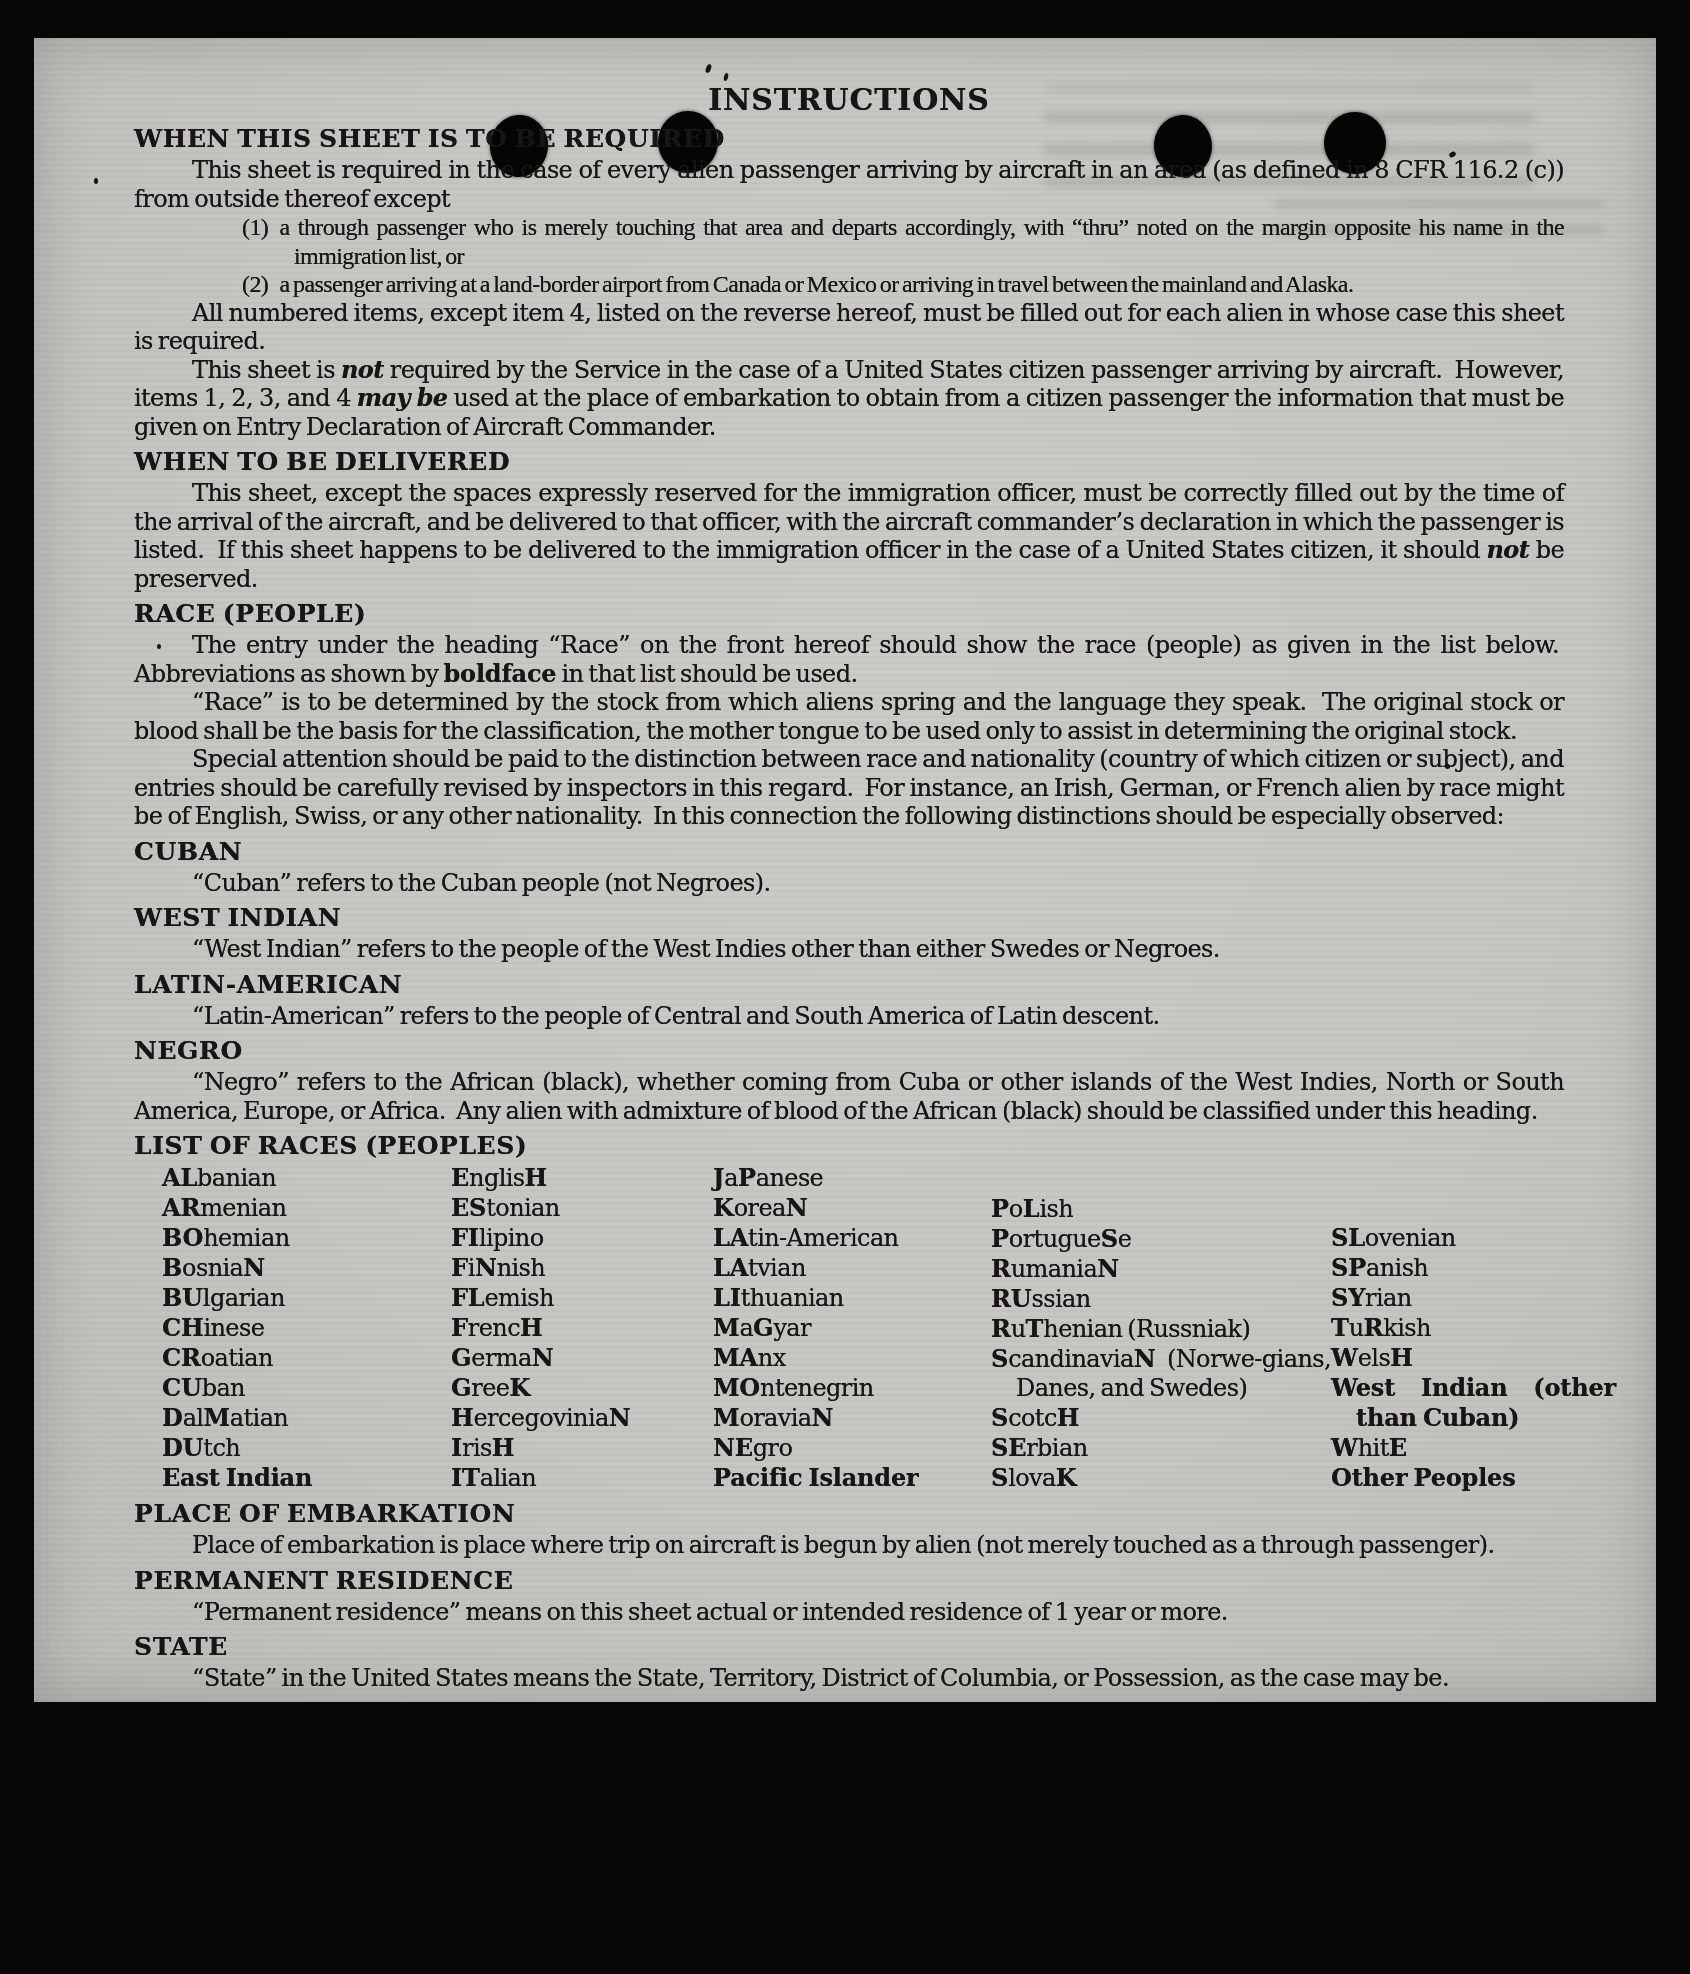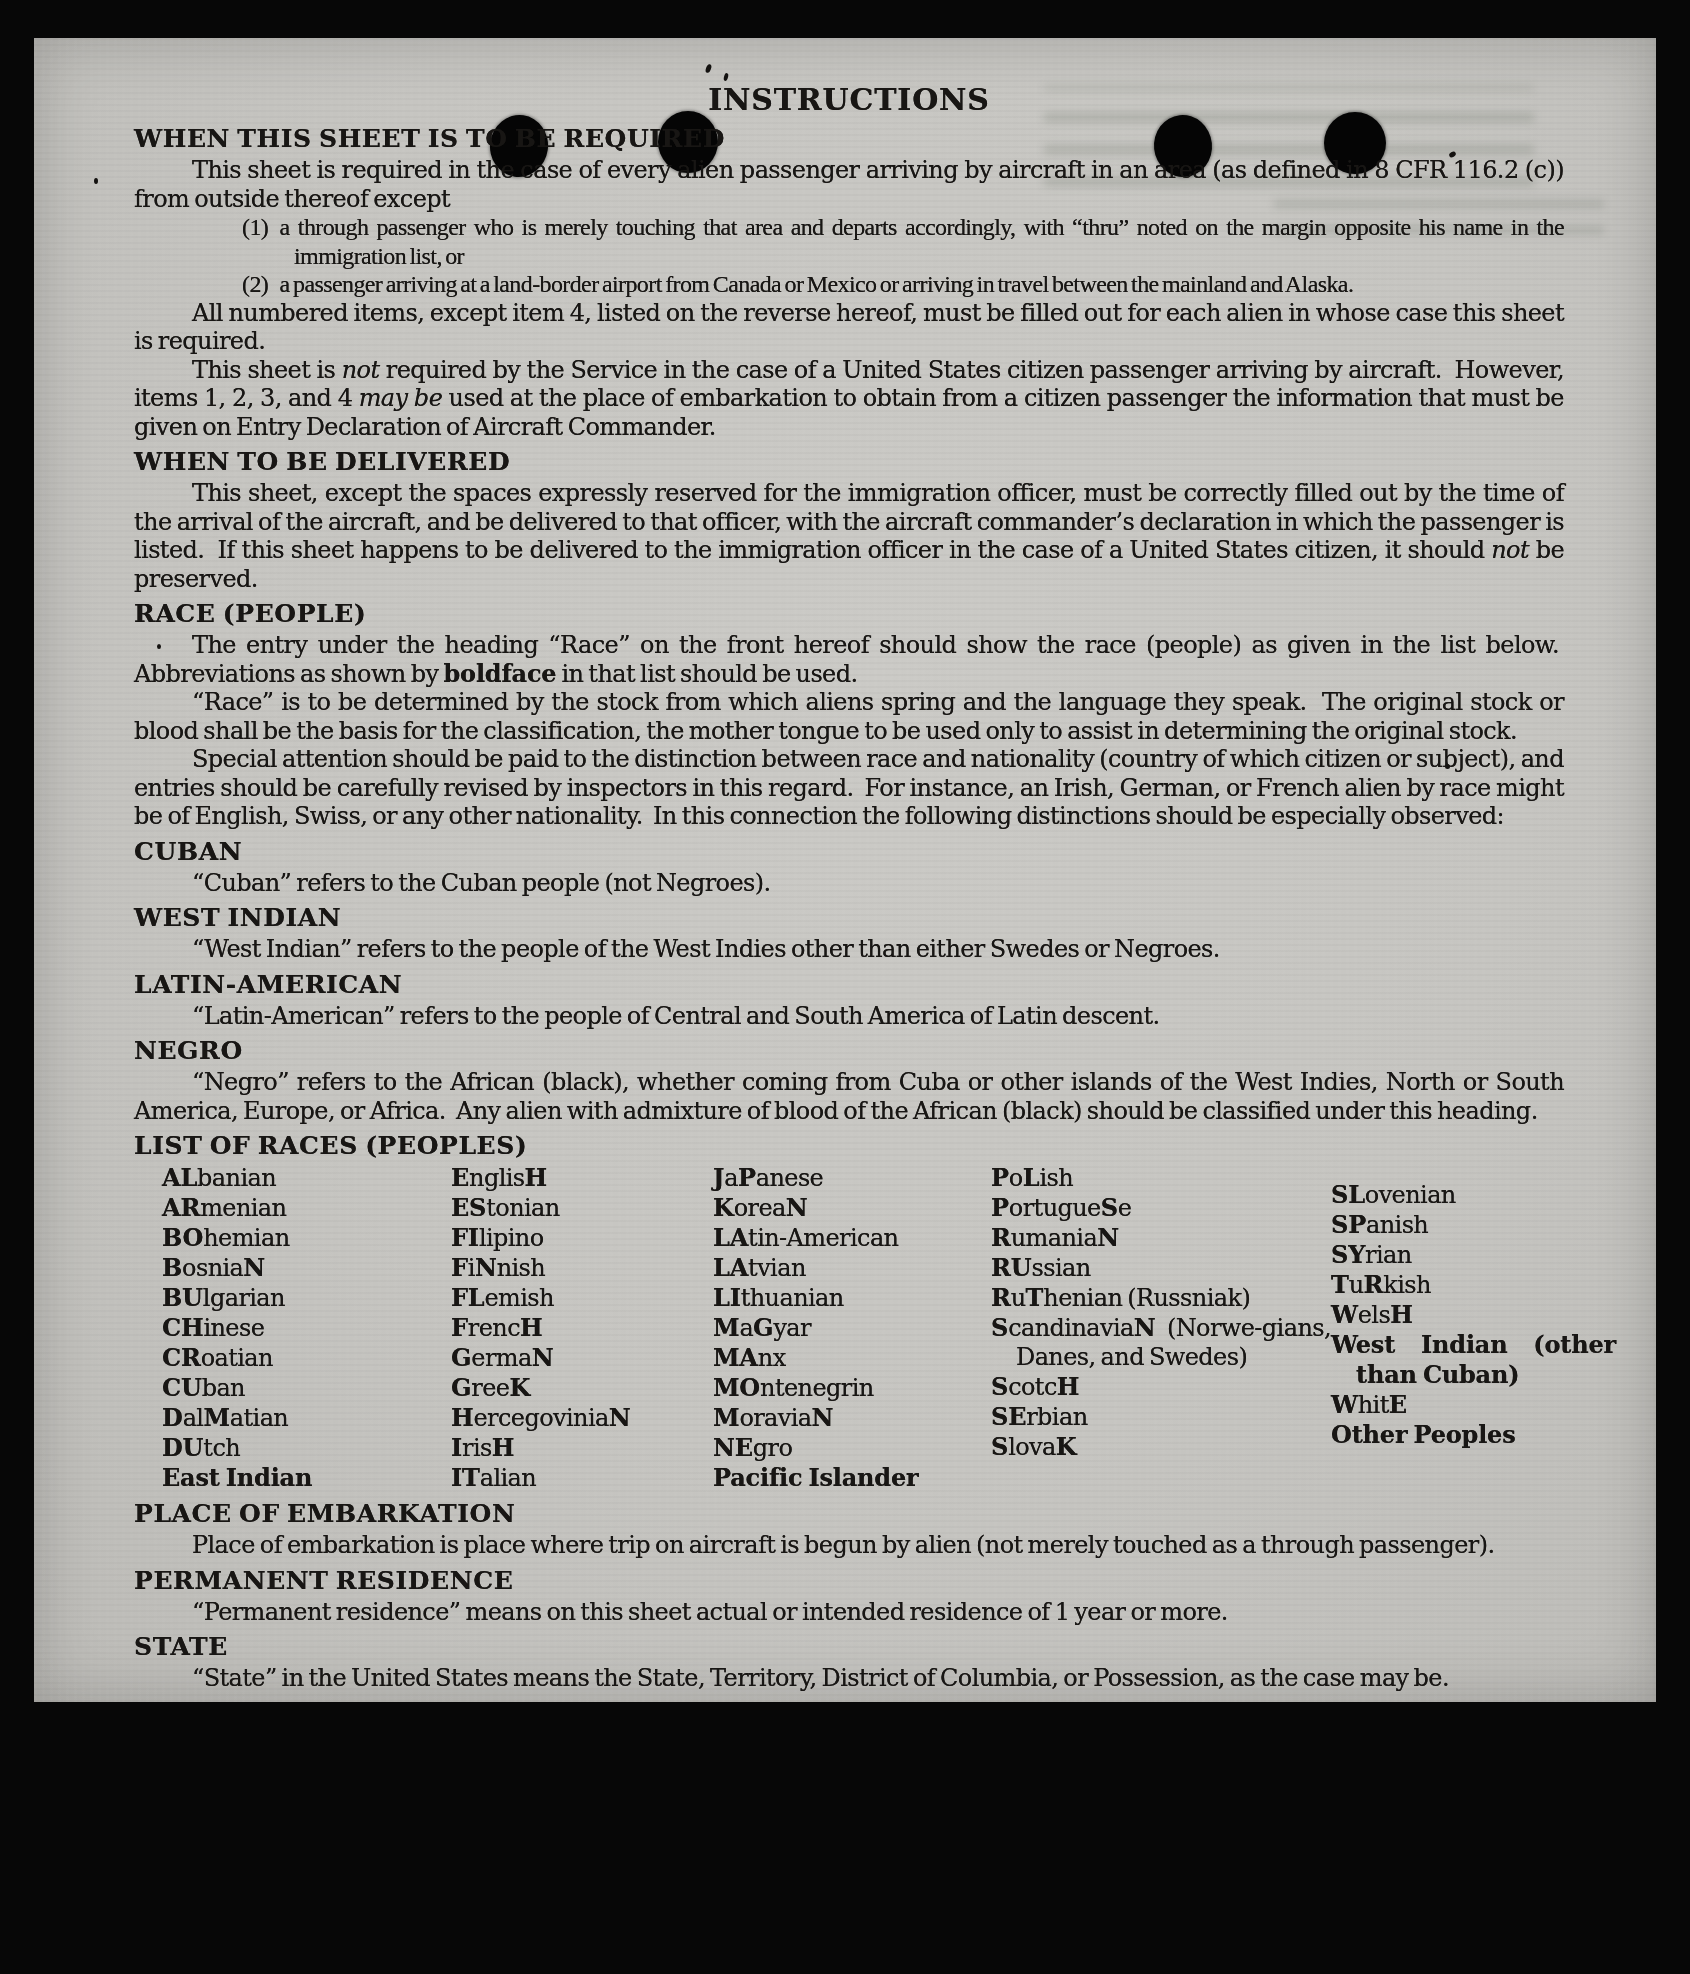--- a/index.html
+++ b/index.html
@@ -44,34 +44,34 @@
     font-weight:700;font-size:25px;line-height:30px;
     letter-spacing:0.6px;margin:6px 0 2px 0;
   }
   .par{
     margin:0;text-indent:58px;text-align:justify;
   }
   .num-item{
     margin:0;padding-left:160px;text-indent:-52px;text-align:justify;font-family:Liberation Serif, serif;
   }
   .race-list{
-    display:flex;margin:2px 0 0 28px;width:1402px;
+    display:flex;margin:2px 0 0 28px;width:1402px;align-items:flex-end;
   }
   .race-col{flex:0 0 auto;}
   .race-col.c1{width:247px;}
   .race-col.c2{width:262px;margin-left:42px;}
   .race-col.c3{width:278px;}
   .race-col.c4{width:340px;}
   .race-col.c5{width:285px;margin-top:17px;}
   .race-item{
     padding-left:25px;text-indent:-25px;text-align:justify;
     line-height:29px;
   }
   b{font-weight:700;letter-spacing:-0.2px;}
-  i{font-style:italic;}
+  i{font-style:italic;font-weight:bold;}
   
   .ghost{position:absolute;pointer-events:none;filter:blur(4px);opacity:0.5;}
   .ghost.g1{left:1010px;top:48px;width:490px;height:100px;
     background:repeating-linear-gradient(0deg, rgba(88,98,84,0.45) 0 9px, transparent 9px 32px);}
   .ghost.g2{left:1240px;top:158px;width:330px;height:38px;
     background:repeating-linear-gradient(0deg, rgba(80,90,78,0.4) 0 8px, transparent 8px 26px);}
   .ghost.g3{left:780px;top:1800px;width:660px;height:38px;opacity:0.45;
     background:repeating-linear-gradient(0deg, rgba(60,66,58,0.5) 0 6px, transparent 6px 20px);}
   .ghost.g4{left:60px;top:1808px;width:540px;height:22px;opacity:0.35;
     background:repeating-linear-gradient(0deg, rgba(60,66,58,0.5) 0 6px, transparent 6px 18px);}

